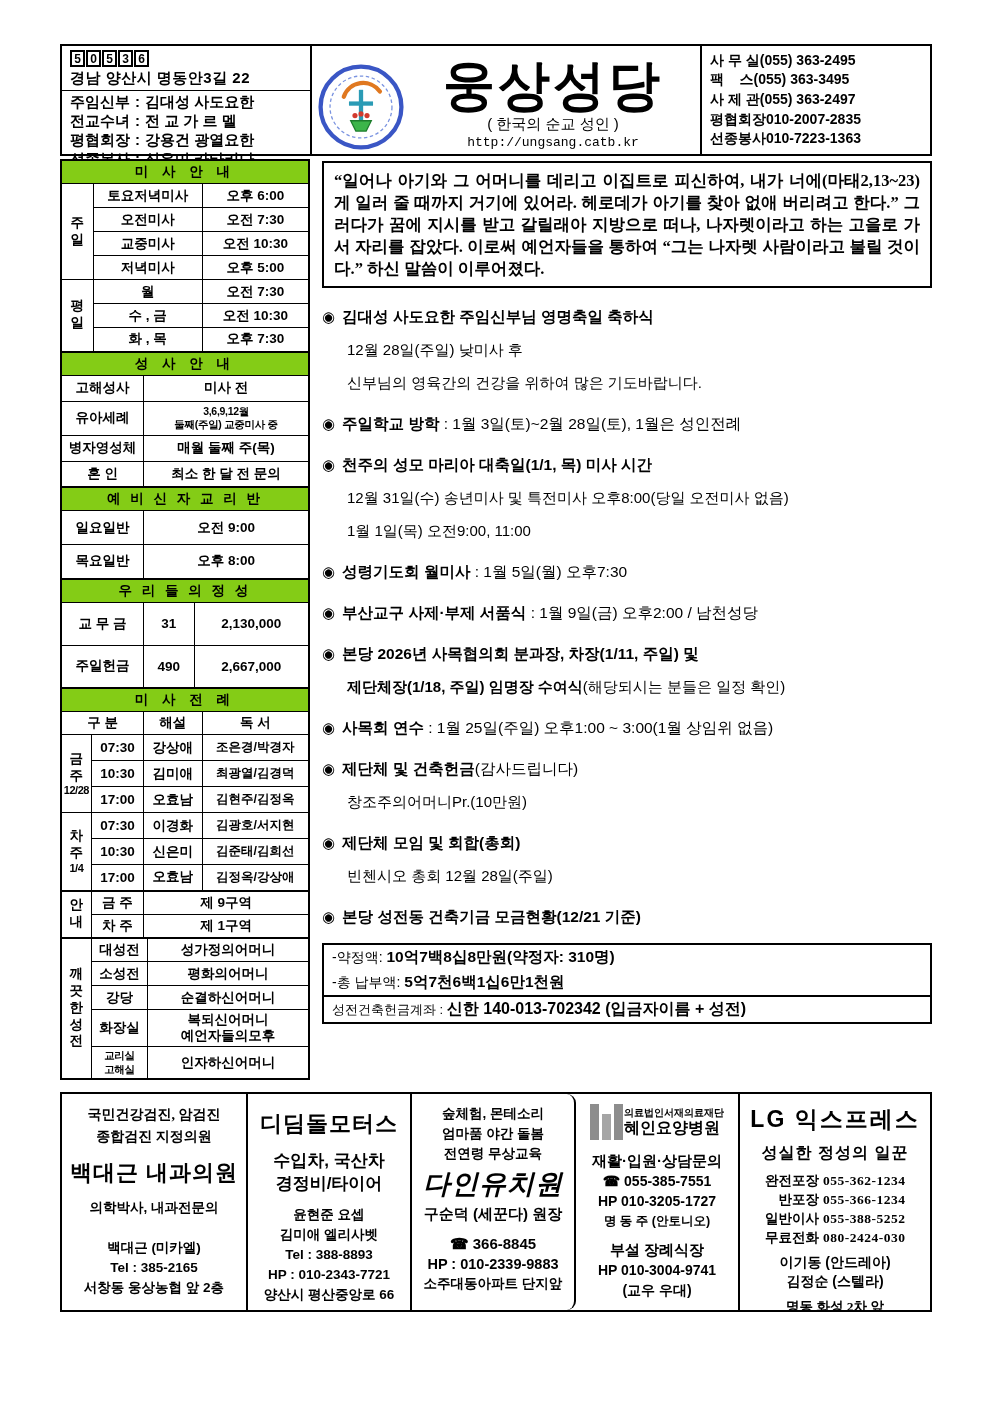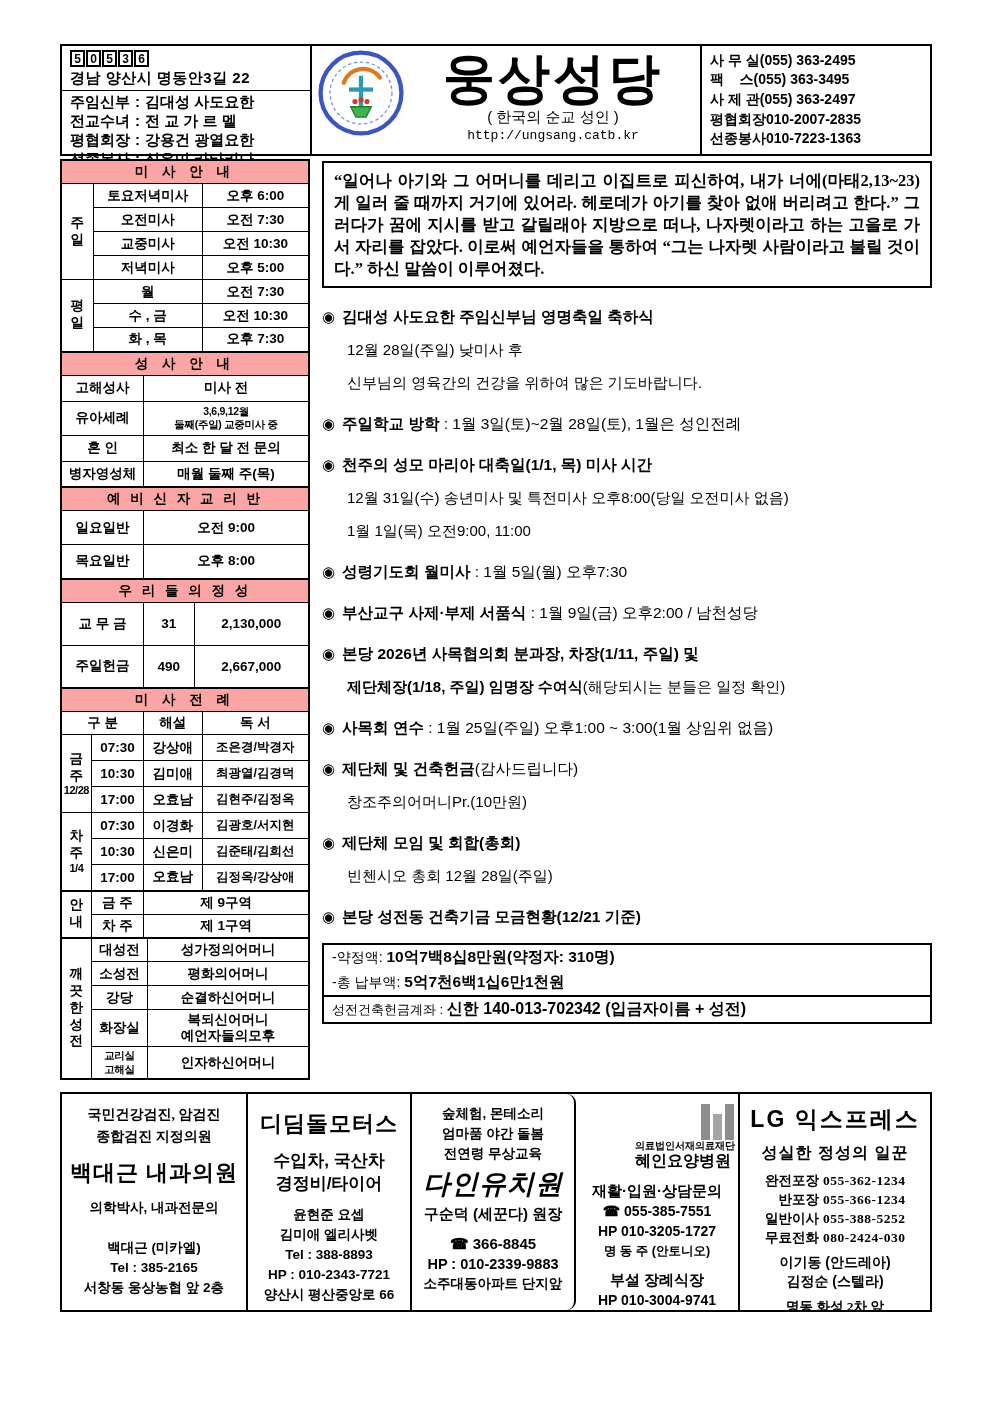--- a/index.html
+++ b/index.html
@@ -15,42 +15,42 @@
   .mh-left { width:250px; border-right:2px solid #000; display:flex; flex-direction:column; }
   .mh-left .addr-block { padding:4px 8px 2px 8px; border-bottom:1px solid #000; }
   .postal { display:flex; gap:1px; margin-bottom:2px; }
   .postal span { display:inline-block; width:15px; height:17px; border:2px solid #000;
                  font-size:12px; font-weight:bold; text-align:center; line-height:14px; }
   .addr { font-size:15px; font-weight:bold; letter-spacing:0.5px; }
   .staff { padding:2px 8px; flex:1; display:flex; flex-direction:column; justify-content:space-around; }
   .staff .row { display:flex; font-size:15px; font-weight:bold; }
   .staff .lbl { white-space:pre; }
   .staff .sep { padding:0 5px; }
-  .mh-mid { flex:1; display:flex; align-items:flex-start; padding:4px 6px; }
+  .mh-mid { flex:1; display:flex; align-items:flex-end; padding:4px 6px; }
   .emblem { width:86px; height:86px; flex:0 0 86px; margin-right:8px; }
   .mh-title-wrap { flex:1; text-align:center; }
   .church-name { font-size:52px; font-weight:900; letter-spacing:3px; line-height:56px;
                  font-family:"Liberation Sans", sans-serif; transform:scaleY(1.05); }
   .church-sub { font-size:15px; font-weight:normal; margin-top:2px; }
   .church-url { font-size:13px; font-family:"Liberation Mono", monospace; margin-top:1px; }
   .mh-right { width:230px; border-left:2px solid #000; padding:5px 8px; display:flex;
               flex-direction:column; justify-content:space-around; }
   .mh-right .row { display:flex; justify-content:flex-start; font-size:14px; font-weight:bold; }
   .mh-right .lbl { white-space:pre; }
 
   
   .main { display:flex; margin-top:5px; align-items:flex-start; }
   .left-col { width:250px; flex:0 0 250px; }
   .right-col { flex:1; padding-left:12px; }
 
   
   table.tbl { width:250px; border-collapse:collapse; border:2px solid #000; margin-top:-2px; table-layout:fixed; }
   table.tbl td { border:1px solid #000; text-align:center; font-weight:bold; font-size:13.5px;
                  padding:2px 1px; vertical-align:middle; }
-  td.sec { background:#fca5a5; letter-spacing:5px; font-size:14.5px; height:22px; padding:2px 0; }
+  td.sec { background:#84cc16; letter-spacing:5px; font-size:14.5px; height:22px; padding:2px 0; }
   .vert { display:inline-block; width:1.15em; word-break:break-all; line-height:1.25; }
   .grp-sub { font-size:11px; letter-spacing:-0.5px; }
   .small2 { font-size:10.5px; line-height:1.25; letter-spacing:-0.3px; }
   .h24 td { height:24px; }
   .h26 td { height:26px; }
   .h30 td { height:30px; }
   .h34 td { height:34px; }
   .h42 td { height:43px; }
   .h21 td { height:21px; }
   .hhdr td { height:18px; font-size:13px; }
@@ -88,21 +88,21 @@
   .ad5 { flex:1; }
   .ad .serifline { font-family:"Liberation Serif", serif; font-weight:bold; font-size:14px; line-height:22px; }
   .ad .bigtitle { font-size:22px; font-weight:900; letter-spacing:1px; line-height:28px; margin:11px 0; }
   .ad .line { font-size:13.5px; font-weight:bold; line-height:20px; }
   .ad .gap { height:10px; }
   .ad2 .bigtitle { margin-top:6px; }
   .ad2 .sub { font-size:17px; font-weight:bold; line-height:23px; }
   .ad3 .top { font-size:13.5px; font-weight:bold; line-height:20px; }
   .ad3 .kindertitle { font-family:"Liberation Serif", serif; font-size:27px; font-weight:900;
                       font-style:italic; line-height:40px; letter-spacing:1px; }
-  .ad4 .logo-row { display:flex; align-items:flex-end; justify-content:center; gap:0;flex-direction:column; }
+  .ad4 .logo-row { display:flex; align-items:center; justify-content:center; gap:0; }
   .ad4 .org { font-size:10px; font-weight:bold; text-align:left; line-height:12px; }
   .ad4 .hosp { font-size:16px; font-weight:900; text-align:left; line-height:18px; }
   .ad4 .heading { font-size:15px; font-weight:900; margin-top:12px; }
   .ad4 .line { font-size:14px; }
   .ad4 .subtitle { font-size:15px; font-weight:900; margin-top:10px; }
   .ad5 .lg-title { font-size:23px; font-weight:900; letter-spacing:2px; }
   .ad5 .slogan { font-size:16px; font-weight:900; margin-top:8px; letter-spacing:1px; }
   .ad5 .phone-row { display:flex; justify-content:center; font-family:"Liberation Serif", serif;
                     font-weight:bold; font-size:13.5px; line-height:19px; }
   .ad5 .phone-row .plbl { width:62px; text-align:right; margin-right:4px; }
@@ -253,26 +253,26 @@
               <td>고해성사</td>
               <td>미사 전</td>
             </tr>
         <tr class="h34">
               <td>유아세례</td>
             <td>
                 <div class="small2"><span>3,6,9,12월</span><br><span>둘째(주일) 교중미사 중</span></div>
               </td>
             </tr>
         <tr class="h26">
+              <td>병자영성체</td>
+              <td>매월 둘째 주(목)</td>
+            </tr>
+        <tr class="h26">
               <td>혼  인</td>
               <td>최소 한 달 전 문의</td>
-            </tr>
-        <tr class="h26">
-              <td>병자영성체</td>
-              <td>매월 둘째 주(목)</td>
             </tr>
       </tbody>
         </table>
 
       <table class="tbl">
         <colgroup>
             <col style="width:82px">
             <col style="width:164px">
           </colgroup>
         <tbody>

